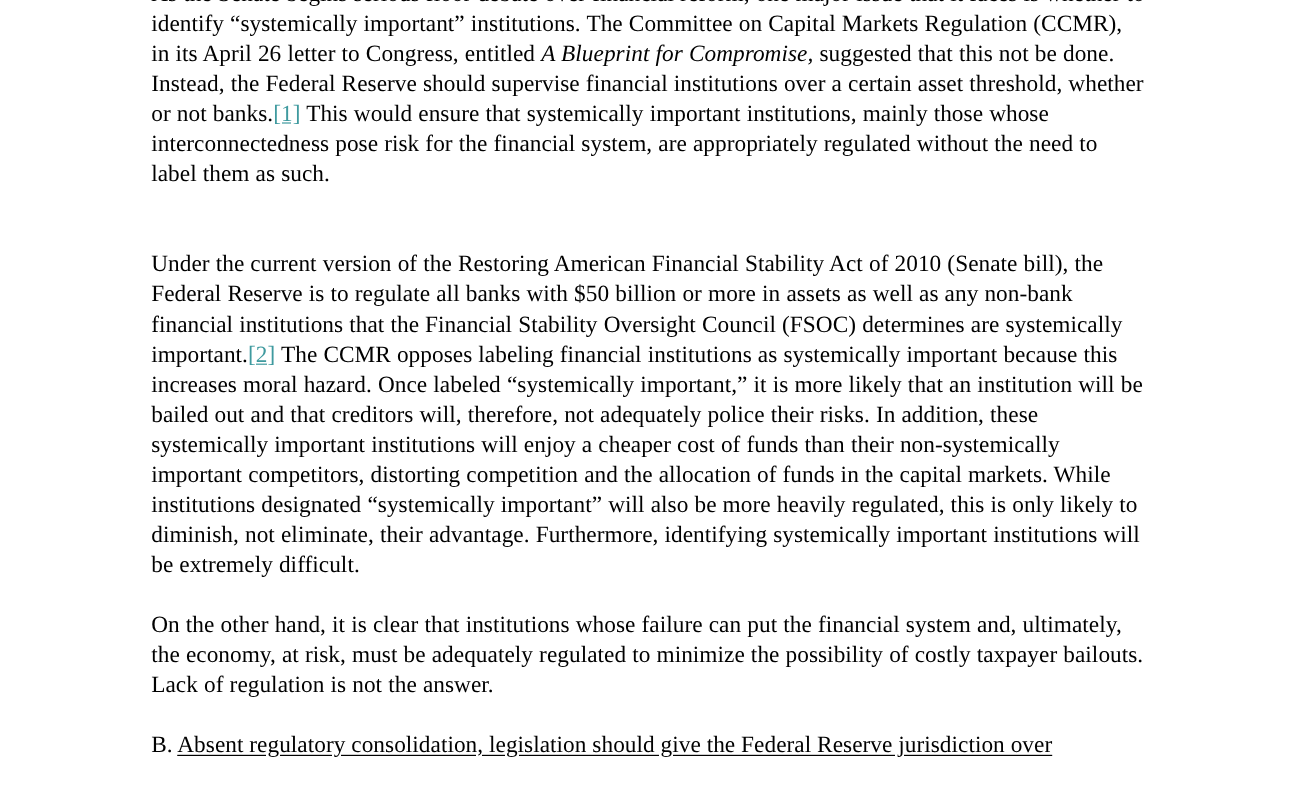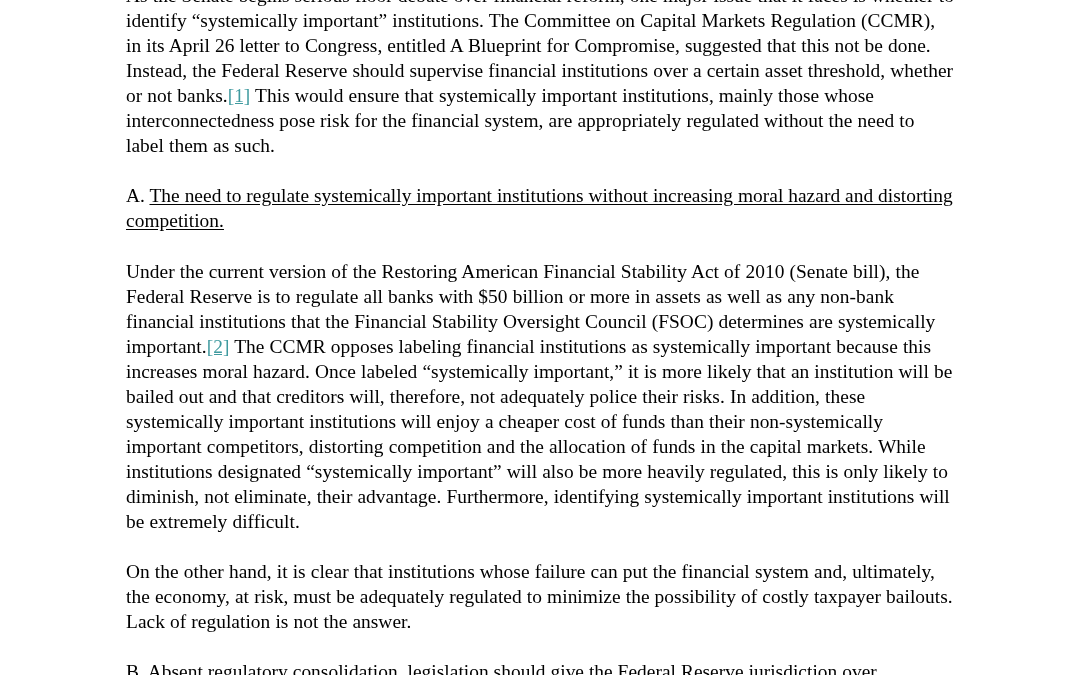--- a/index.html
+++ b/index.html
@@ -39,39 +39,38 @@
   p.heading {
     margin: 0;
     font-size: 19.4px;
     line-height: 25.05px;
     text-align: left;
     letter-spacing: 0.04px;
   }
   .gap-1 { height: 25.05px; }
   .gap-2 { height: 25.05px; }
   .u { text-decoration: underline; text-underline-offset: 2px; }
-  .it { }
+  .it { font-style: italic; }
   .fnlink {
     color: #3f9a9f;
     text-decoration: underline;
     text-underline-offset: 1px;
   }
   .sec-label { text-decoration: none; }
 </style>
 </head>
 <body>
 
 <div class="page">
   <div class="text-column">
 
     <p class="para"><span>As the Senate begins serious floor debate over financial reform, one major issue that it faces is</span> <span>whether to identify “systemically important” institutions.  The Committee on Capital Markets</span> <span>Regulation (CCMR), in its April 26 letter to Congress, entitled </span><span class="it">A Blueprint for Compromise,</span> <span>suggested that this not be done.  Instead, the Federal Reserve should supervise financial</span> <span>institutions over a certain asset threshold, whether or not banks.</span><a class="fnlink" href="#">[1]</a><span>  This would ensure that</span> <span>systemically important institutions, mainly those whose interconnectedness pose risk for the</span> <span>financial system, are appropriately regulated without the need to label them as such.</span></p>
 
     <div class="gap-1"></div>
 
-    <p class="heading"><span class="sec-label">A.</span> <span class="u">The need to regulate systemically important institutions without increasing moral hazard and distorting competition.</span></p>
 
     <div class="gap-2"></div>
 
     <p class="para"><span>Under the current version of the Restoring American Financial Stability Act of 2010 (Senate bill), the Federal Reserve is to regulate all banks with $50 billion or more in assets as well as any non-bank financial institutions that the Financial Stability Oversight Council (FSOC) determines are systemically important.</span><a class="fnlink" href="#">[2]</a><span>  The CCMR opposes labeling financial institutions as systemically important because this increases moral hazard.  Once labeled “systemically important,” it is more likely that an institution will be bailed out and that creditors will, therefore, not adequately police their risks.  In addition, these systemically important institutions will enjoy a cheaper cost of funds than their non-systemically important competitors, distorting competition and the allocation of funds in the capital markets.  While institutions designated “systemically important” will also be more heavily regulated, this is only likely to diminish, not eliminate, their advantage.  Furthermore, identifying systemically important institutions will be extremely difficult.</span></p>
 
     <div class="gap-2"></div>
 
     <p class="para"><span>On the other hand, it is clear that institutions whose failure can put the financial system and, ultimately, the economy, at risk, must be adequately regulated to minimize the possibility of costly taxpayer bailouts.  Lack of regulation is not the answer.</span></p>
 
     <div class="gap-2"></div>

